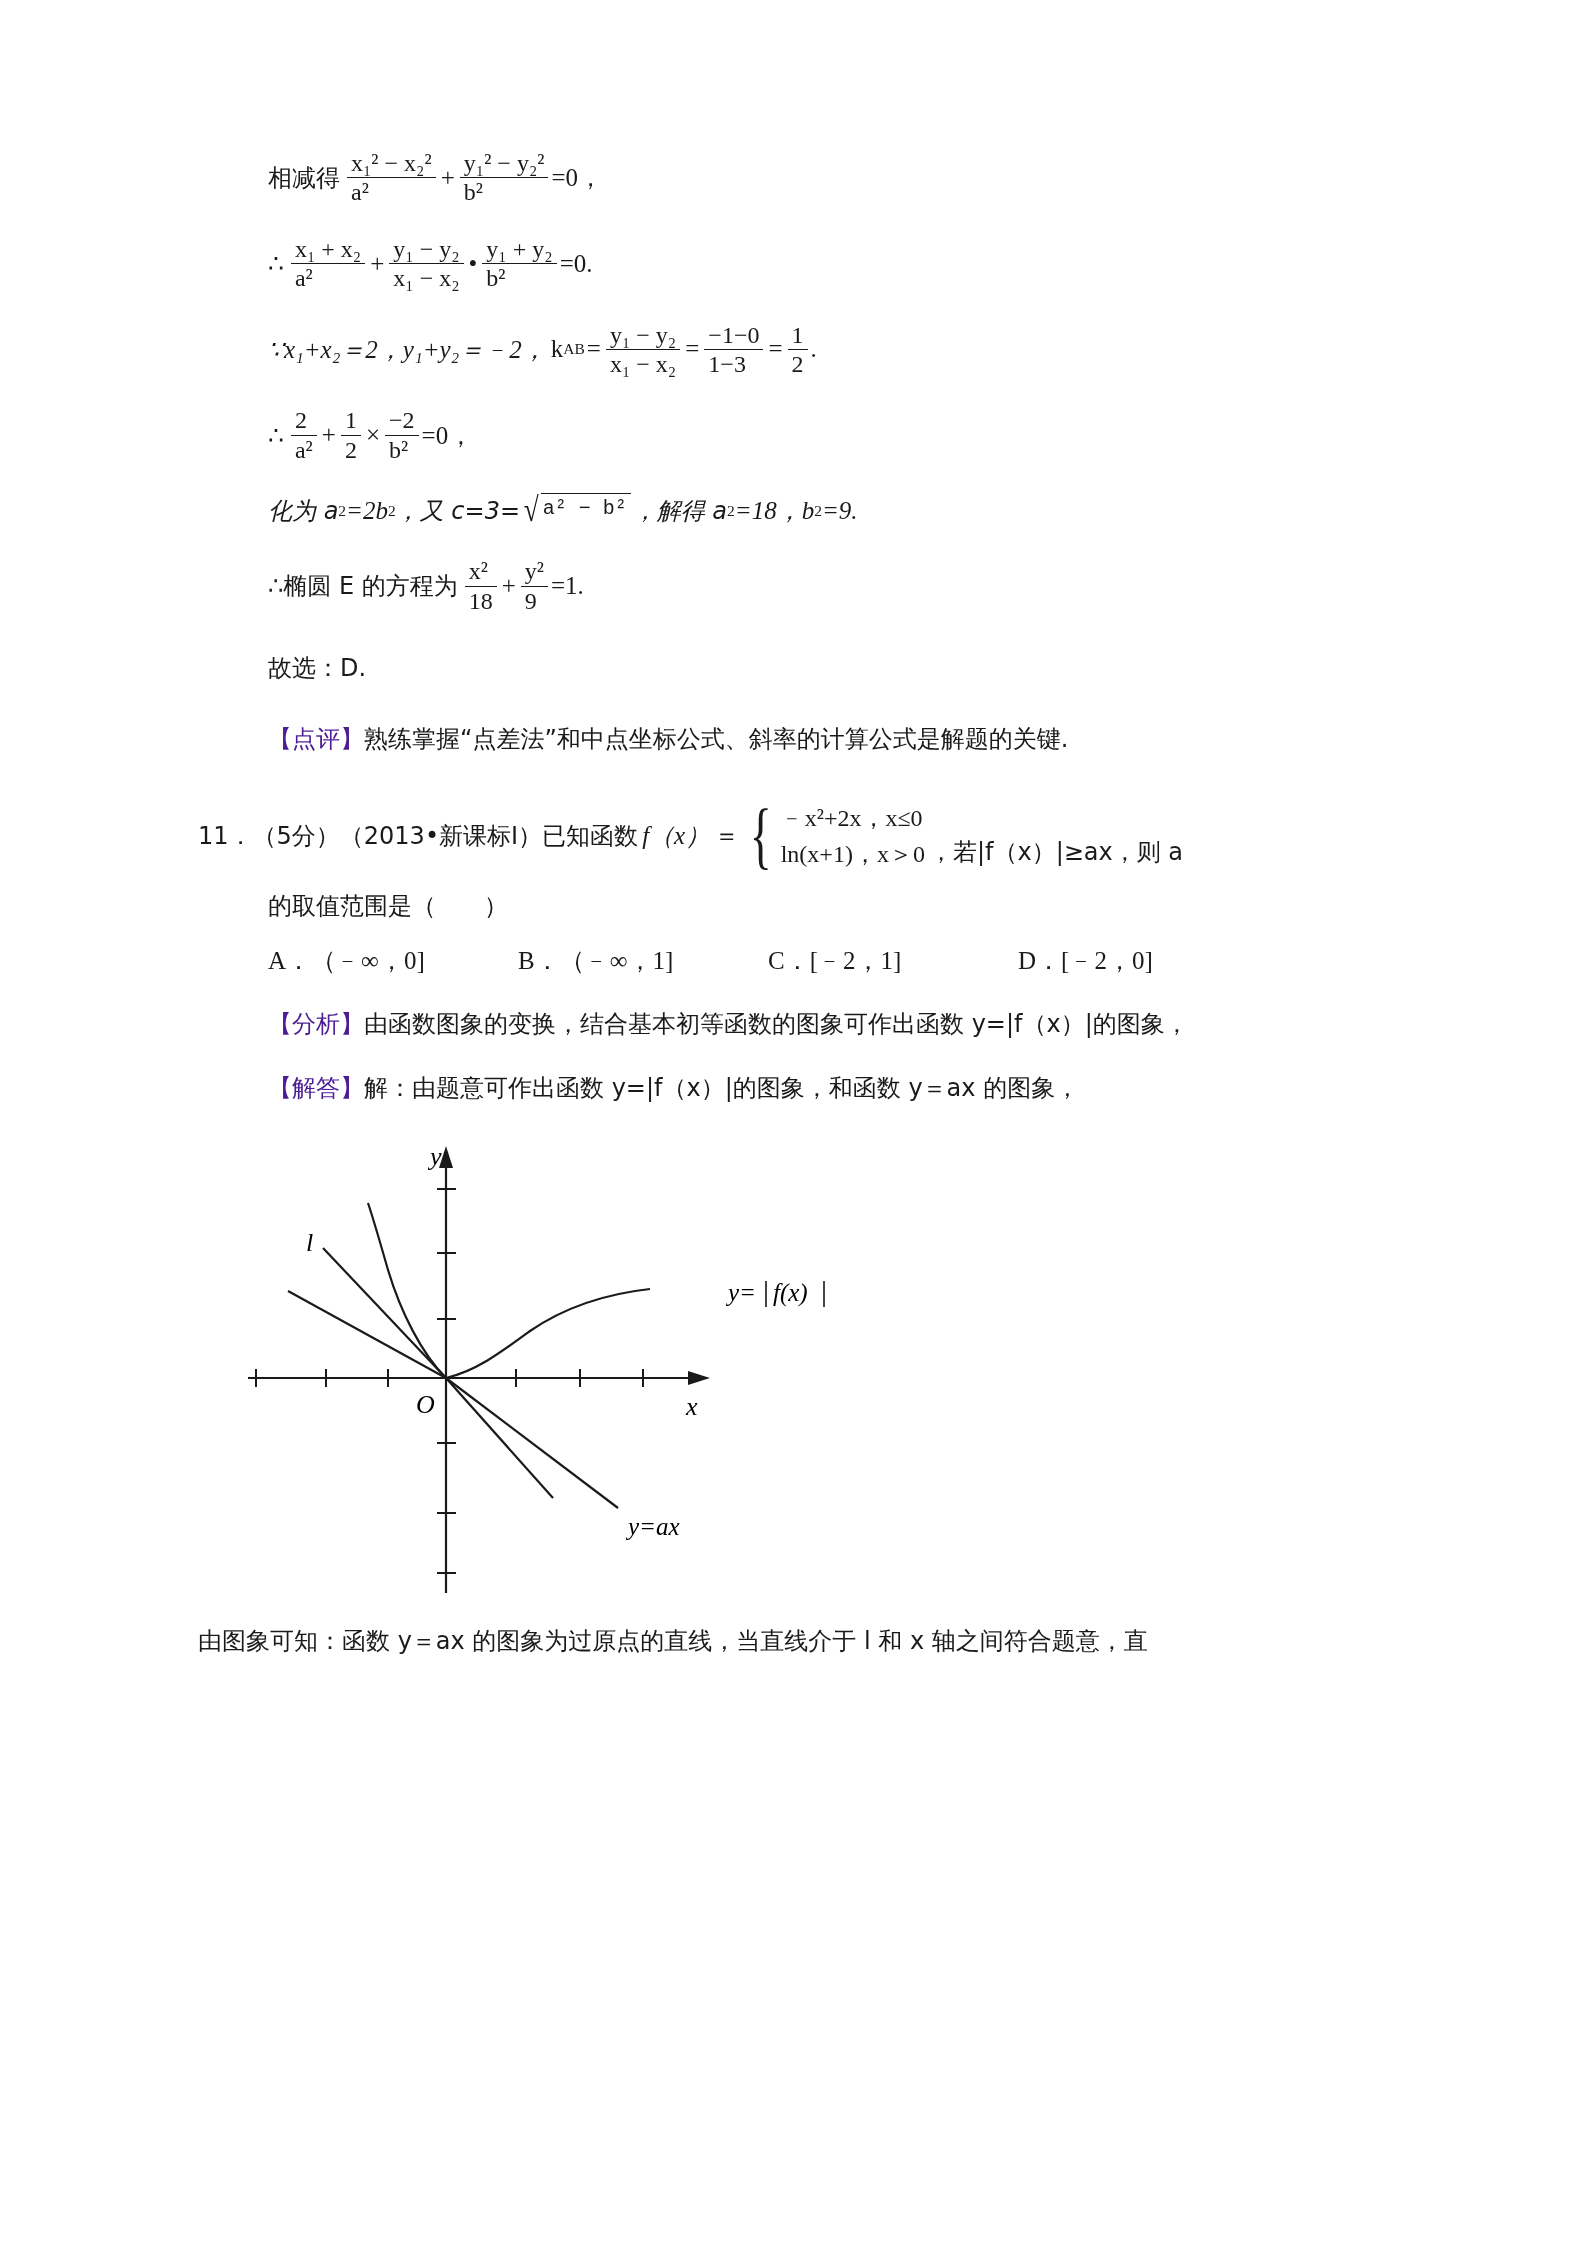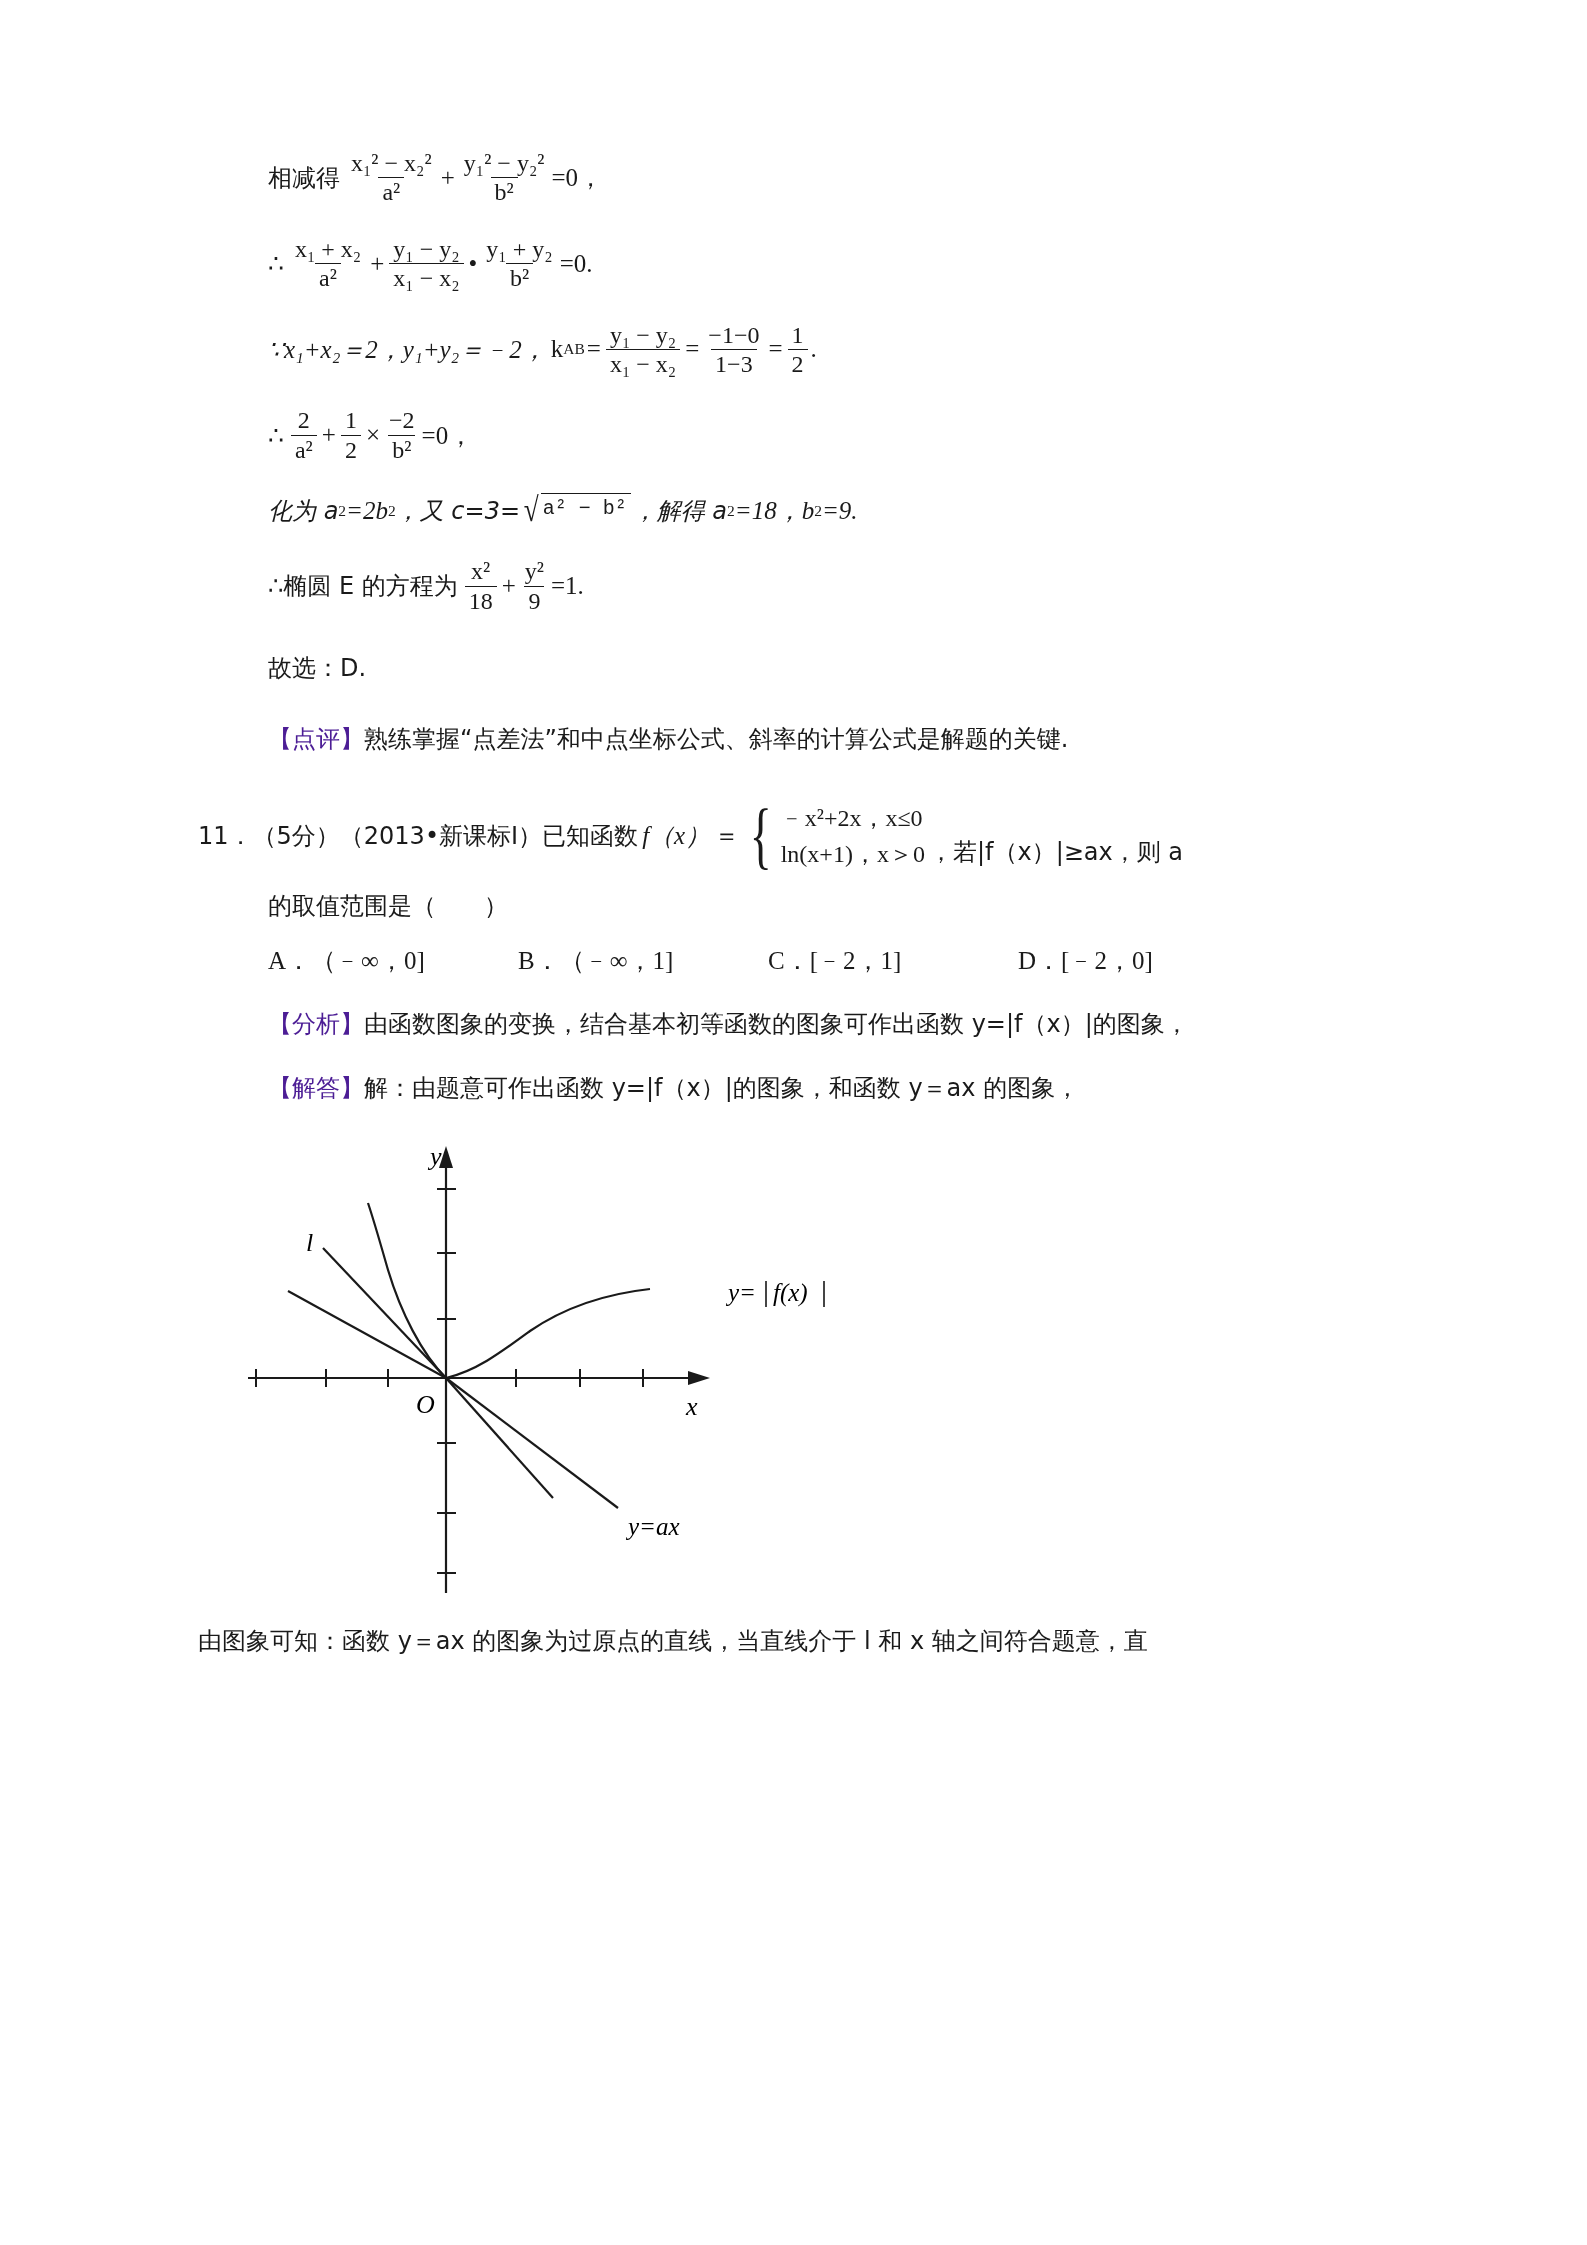--- a/index.html
+++ b/index.html
@@ -40,21 +40,20 @@
   .cn { font-family: "DejaVu Sans", "Liberation Sans", sans-serif; font-size: 24px; }
   .it { font-style: italic; }
   .mathup { font-family: "Liberation Serif", serif; }
   sup { font-size: 0.62em; vertical-align: super; line-height: 0; }
   sub { font-size: 0.62em; vertical-align: sub; line-height: 0; }
 
   
   .frac {
     display: inline-flex;
     flex-direction: column;
-    align-items: center;
     vertical-align: middle;
     margin: 0 3px;
     font-family: "Liberation Serif", serif;
   }
   .frac > .num {
     padding: 0 4px 1px 4px;
     font-size: 24px;
     line-height: 1.1;
     white-space: nowrap;
   }

